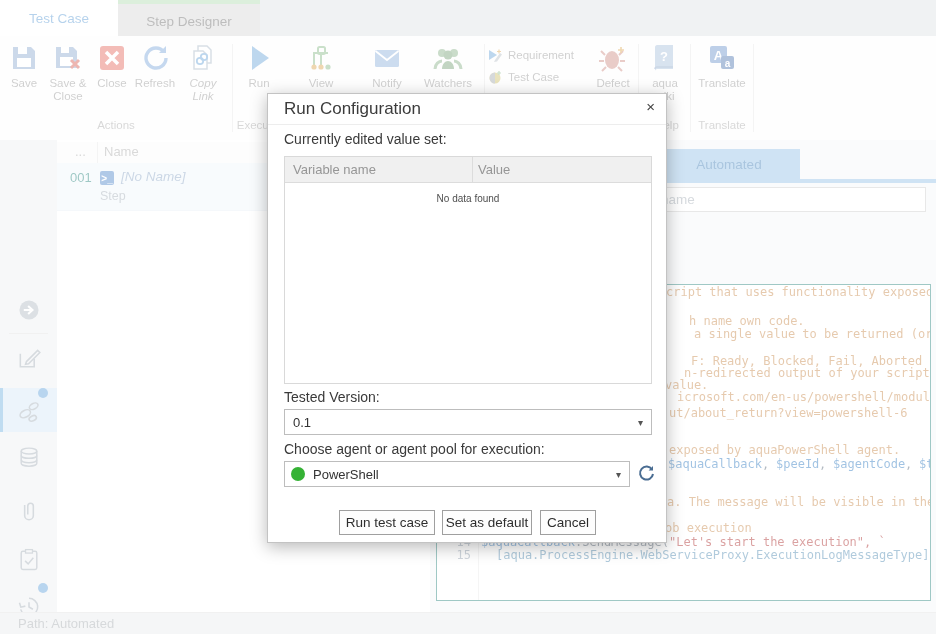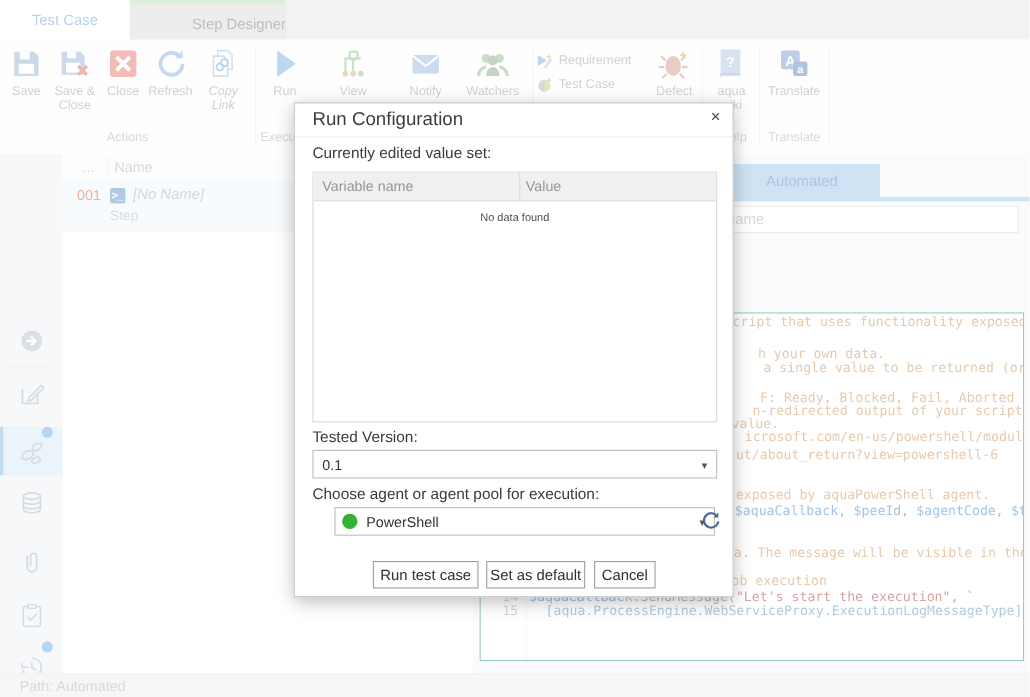--- a/index.html
+++ b/index.html
@@ -4,21 +4,21 @@
 <style>
   html,body{margin:0;padding:0;background:#fff;}
   #app{position:relative;width:936px;height:634px;overflow:hidden;background:#fff;
        font-family:"Liberation Sans",sans-serif;-webkit-font-smoothing:antialiased;}
   .abs{position:absolute;}
   
   .tabstrip{left:0;top:0;width:936px;height:36px;background:#d9dee2;}
   .tab-active{left:0;top:0;width:118px;height:36px;background:#fff;color:#4a90d0;
       font-size:13.5px;display:flex;align-items:center;justify-content:center;}
   .tab-idle{left:118px;top:0;width:142px;height:42px;background:#d2d2d2;color:#5a5a5a;
-      font-size:13.5px;display:flex;align-items:center;justify-content:flex-end;}
+      font-size:13.5px;display:flex;align-items:center;justify-content:center;}
   .tab-green{position:absolute;left:0;top:0;width:142px;height:4px;background:#a8d8a8;}
   
   .ribbon{left:0;top:36px;width:936px;height:104px;background:#fdfdfd;border-bottom:1px solid #e3e3e3;}
   .rbtn{position:absolute;top:6px;height:84px;text-align:center;color:#8a8a8a;font-size:11.5px;line-height:13px;cursor:default;}
   .rbtn .ric{display:block;margin:0 auto 3px auto;width:30px;height:32px;}
   .rsep{position:absolute;top:8px;width:1px;height:88px;background:#e4e4e4;}
   .rgroup{position:absolute;top:83px;color:#9e9e9e;font-size:11.5px;text-align:center;}
   .stackbtn{position:absolute;left:488px;width:100px;height:20px;display:flex;align-items:center;
       color:#8a8a8a;font-size:11.5px;}
   .stackbtn svg{margin-right:5px;}
@@ -291,36 +291,36 @@
 
   </div>
 
   <div class="abs steptable">
     <div class="thead">
       <span style="position:absolute;left:18px;top:2px;">...</span>
       <span style="position:absolute;left:47px;top:2px;">Name</span>
     </div>
     <div class="coldiv"></div>
     <div class="steprow">
-      <span style="position:absolute;left:13px;top:7px;font-size:13px;color:#c2410c;">001</span>
+      <span style="position:absolute;left:13px;top:7px;font-size:13px;color:#0f766e;">001</span>
       <div class="psicon">&gt;_</div>
       <span style="position:absolute;left:64px;top:6px;font-size:13.5px;font-style:italic;color:#7f9cbf;">[No Name]</span>
       <span style="position:absolute;left:43px;top:26px;font-size:12.5px;color:#9aa5b0;">Step</span>
     </div>
   </div>
 
   <div class="abs rpanel">
     <div class="autotab">Automated</div>
     <div class="tabline"></div>
     <input class="nameinput" type="text" placeholder="name" style="">
     <div class="editor" id="editor">
       <div class="gutline"></div>
       <div id="code-layer">
           <span class="frag cmt" style="left: 229px; top: 1px;">cript that uses functionality exposed</span>
-          <span class="frag cmt" style="left: 252px; top: 30px;">h your own data.</span>
+          <span class="frag cmt" style="left: 252px; top: 30px;">h name own code.</span>
           <span class="frag cmt" style="left: 257px; top: 43px;">a single value to be returned (or no</span>
           <span class="frag cmt" style="left: 254px; top: 70px;">F: Ready, Blocked, Fail, Aborted</span>
           <span class="frag cmt" style="left: 247px; top: 82px;">n-redirected output of your script wi</span>
           <span class="frag cmt" style="left: 228px; top: 94px;">value.</span>
           <span class="frag cmt" style="left: 240px; top: 106px;">icrosoft.com/en-us/powershell/module/m</span>
           <span class="frag cmt" style="left: 232px; top: 122px;">ut/about_return?view=powershell-6</span>
           <span class="frag cmt" style="left: 232px; top: 159px;">exposed by aquaPowerShell agent.</span>
           <span class="frag var" style="left: 231px; top: 173px;">$aquaCallback</span>
           <span class="frag pln" style="left: 325px; top: 173px;">, </span>
           <span class="frag var" style="left: 339px; top: 173px;">$peeId</span>
@@ -362,21 +362,21 @@
       <div class="dlg-empty">No data found</div>
     </div>
 
     <div class="dlg-label" style="top:295px;">Tested Version:</div>
     <div class="dlg-select" style="top:315px;width:368px;">
       <span style="margin-left:8px;">0.1</span>
       <span class="caret">▾</span>
     </div>
 
     <div class="dlg-label" style="top:347px;">Choose agent or agent pool for execution:</div>
-    <div class="dlg-select" style="top:367px;width:346px;margin-left:20px;">
+    <div class="dlg-select" style="top:367px;width:346px;">
       <span class="dot-green"></span>
       <span>PowerShell</span>
       <span class="caret">▾</span>
     </div>
     <svg style="position:absolute;left:369px;top:370px;" width="19" height="19" viewBox="0 0 19 19">
       <path d="M15 5.5A6.5 6.5 0 1 0 16 10" fill="none" stroke="#4a6d92" stroke-width="2"></path>
       <path d="M16 2v4.4h-4.4z" fill="#4a6d92"></path>
       </svg>
 
     <div class="dlg-btn" style="left:71px;width:96px;">Run test case</div>

